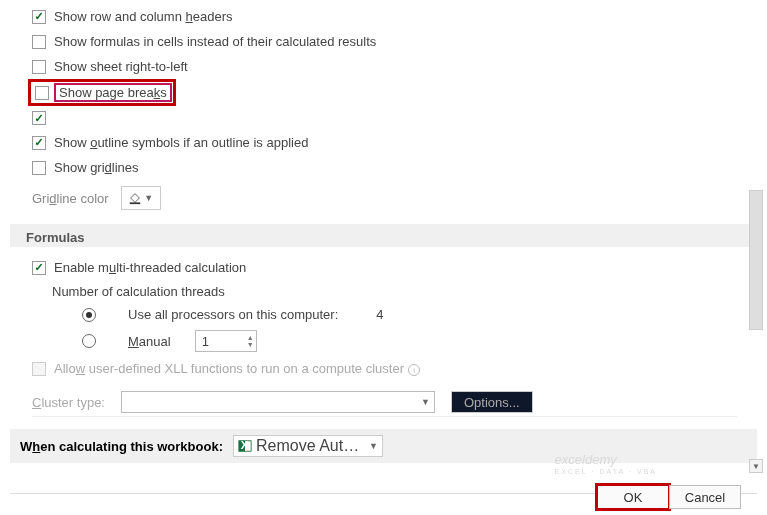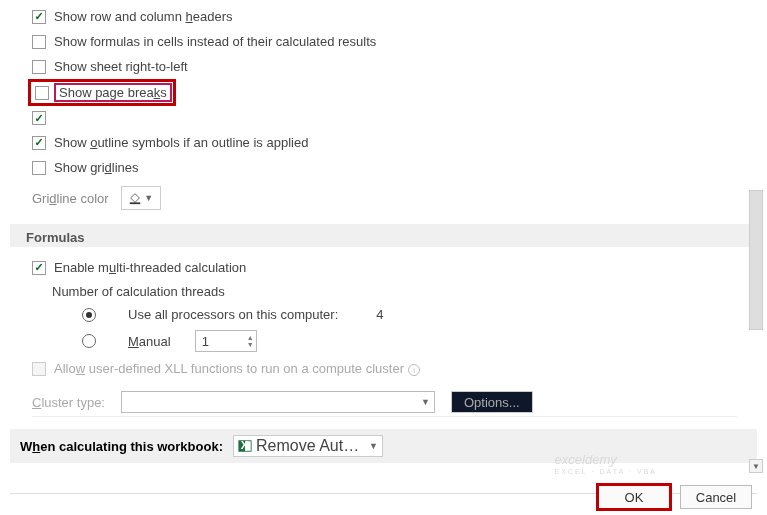--- a/index.html
+++ b/index.html
@@ -35,21 +35,21 @@
     .info-icon { display: inline-block; width: 12px; height: 12px; border: 1px solid #bbb; border-radius: 50%; color: #bbb; font-size: 8px; text-align: center; line-height: 11px; margin-left: 4px; }
     .cluster-type-row { display: flex; align-items: center; padding: 10px 0 2px 32px; gap: 16px; }
     .cluster-combo { width: 314px; height: 22px; border: 1px solid #bbb; background: #fff; display: flex; align-items: center; justify-content: flex-end; padding-right: 4px; }
     .options-btn { height: 22px; padding: 0 12px; border: 1px solid #ccc; background: #0f172a; color: #aaa; }
     .workbook-row { display: flex; align-items: center; padding: 6px 6px 6px 10px; margin: 14px 10px 30px 10px; background: #f0f0f0; }
     .workbook-row .wlbl { font-weight: 600; color: #000000; margin-right: 10px; }
     .workbook-combo { width: 150px; height: 22px; border: 1px solid #ccc; background: #fff; display: flex; align-items: center; padding: 0 4px; gap: 4px; }
     .wb-icon { width: 14px; height: 14px; }
     .wb-text { flex: 1; overflow: hidden; white-space: nowrap; text-overflow: ellipsis; color: #444; font-size: 16px; }
     .divider { border-top: 1px solid #ddd; margin: 0 10px; }
-    .dialog-buttons { position: absolute; bottom: 6px; right: 15px; display: flex; gap: 10px; align-items: center; }
+    .dialog-buttons { position: absolute; bottom: 6px; right: 26px; display: flex; gap: 0; align-items: center; }
     .btn { width: 72px; height: 24px; border: 1px solid #bbb; background: #fafafa; color: #333; display: flex; align-items: center; justify-content: center; cursor: pointer; }
     .btn.ok { outline: 3px solid #c00000; outline-offset: -1px; }
     .scrollbar-v { position: absolute; right: 4px; top: 190px; width: 14px; height: 140px; background: #dedede; border: 1px solid #ccc; }
     .scroll-down { position: absolute; right: 4px; bottom: 42px; width: 14px; height: 14px; border: 1px solid #ccc; background: #f3f3f3; display: flex; align-items: center; justify-content: center; font-size: 8px; color: #666; cursor: pointer; }
     .watermark { position: absolute; right: 110px; bottom: 40px; color: #d9d9d9; font-style: italic; font-size: 16px; }
     .watermark small { display:block; font-size: 7px; letter-spacing: 2px; text-align: right; font-style: normal; }
     .underline-row { position: relative; }
     .underline-row::after { content: ""; position: absolute; left: 32px; right: 30px; bottom: -2px; border-bottom: 1px solid #eee; }
   </style>
 </head>

